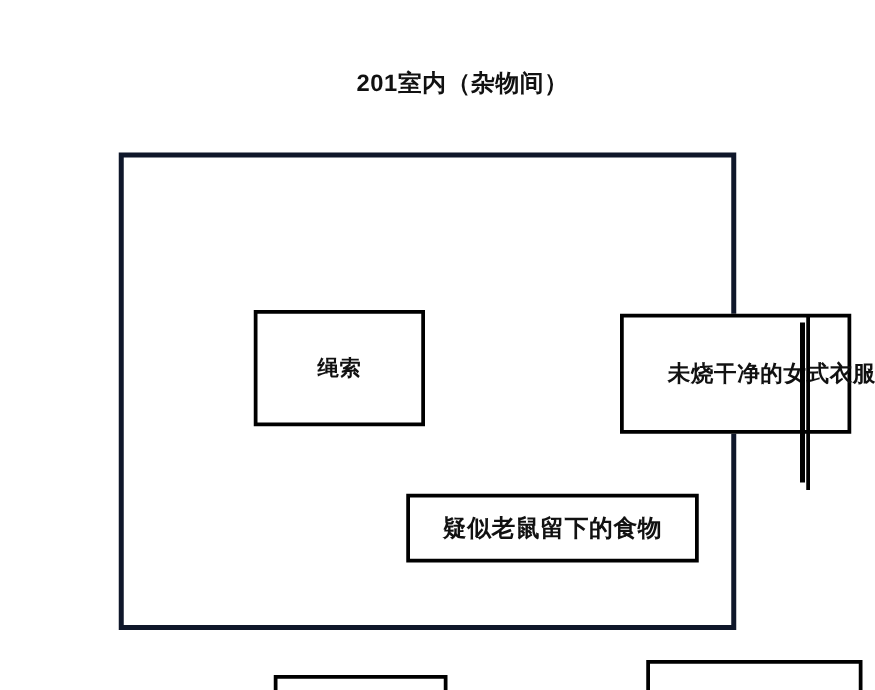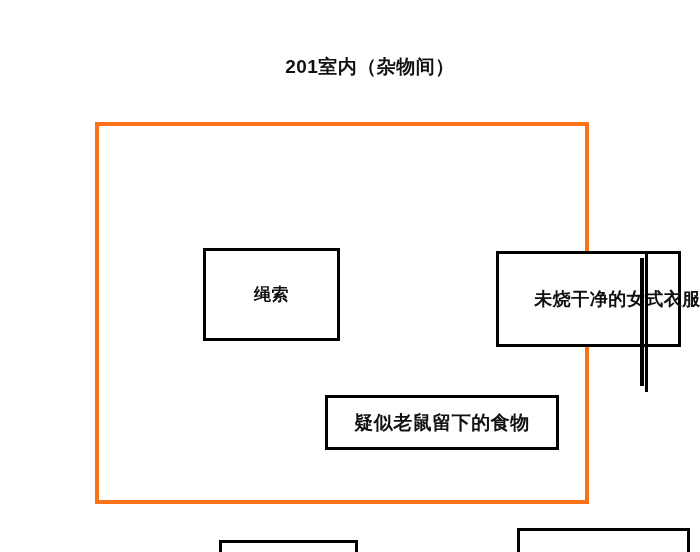--- a/index.html
+++ b/index.html
@@ -34,21 +34,21 @@
     white-space: nowrap;
   }
 
   
   #room-outline {
     position: absolute;
     left: 75px;
     top: 122px;
     width: 494px;
     height: 382px;
-    border: 4px solid #f97316;
+    border: 4px solid #0f172a;
     box-sizing: border-box;
     background: #ffffff;
   }
 
   
   #right-wall-marking {
     position: absolute;
     left: 620px;
     top: 258px;
     width: 4px;

